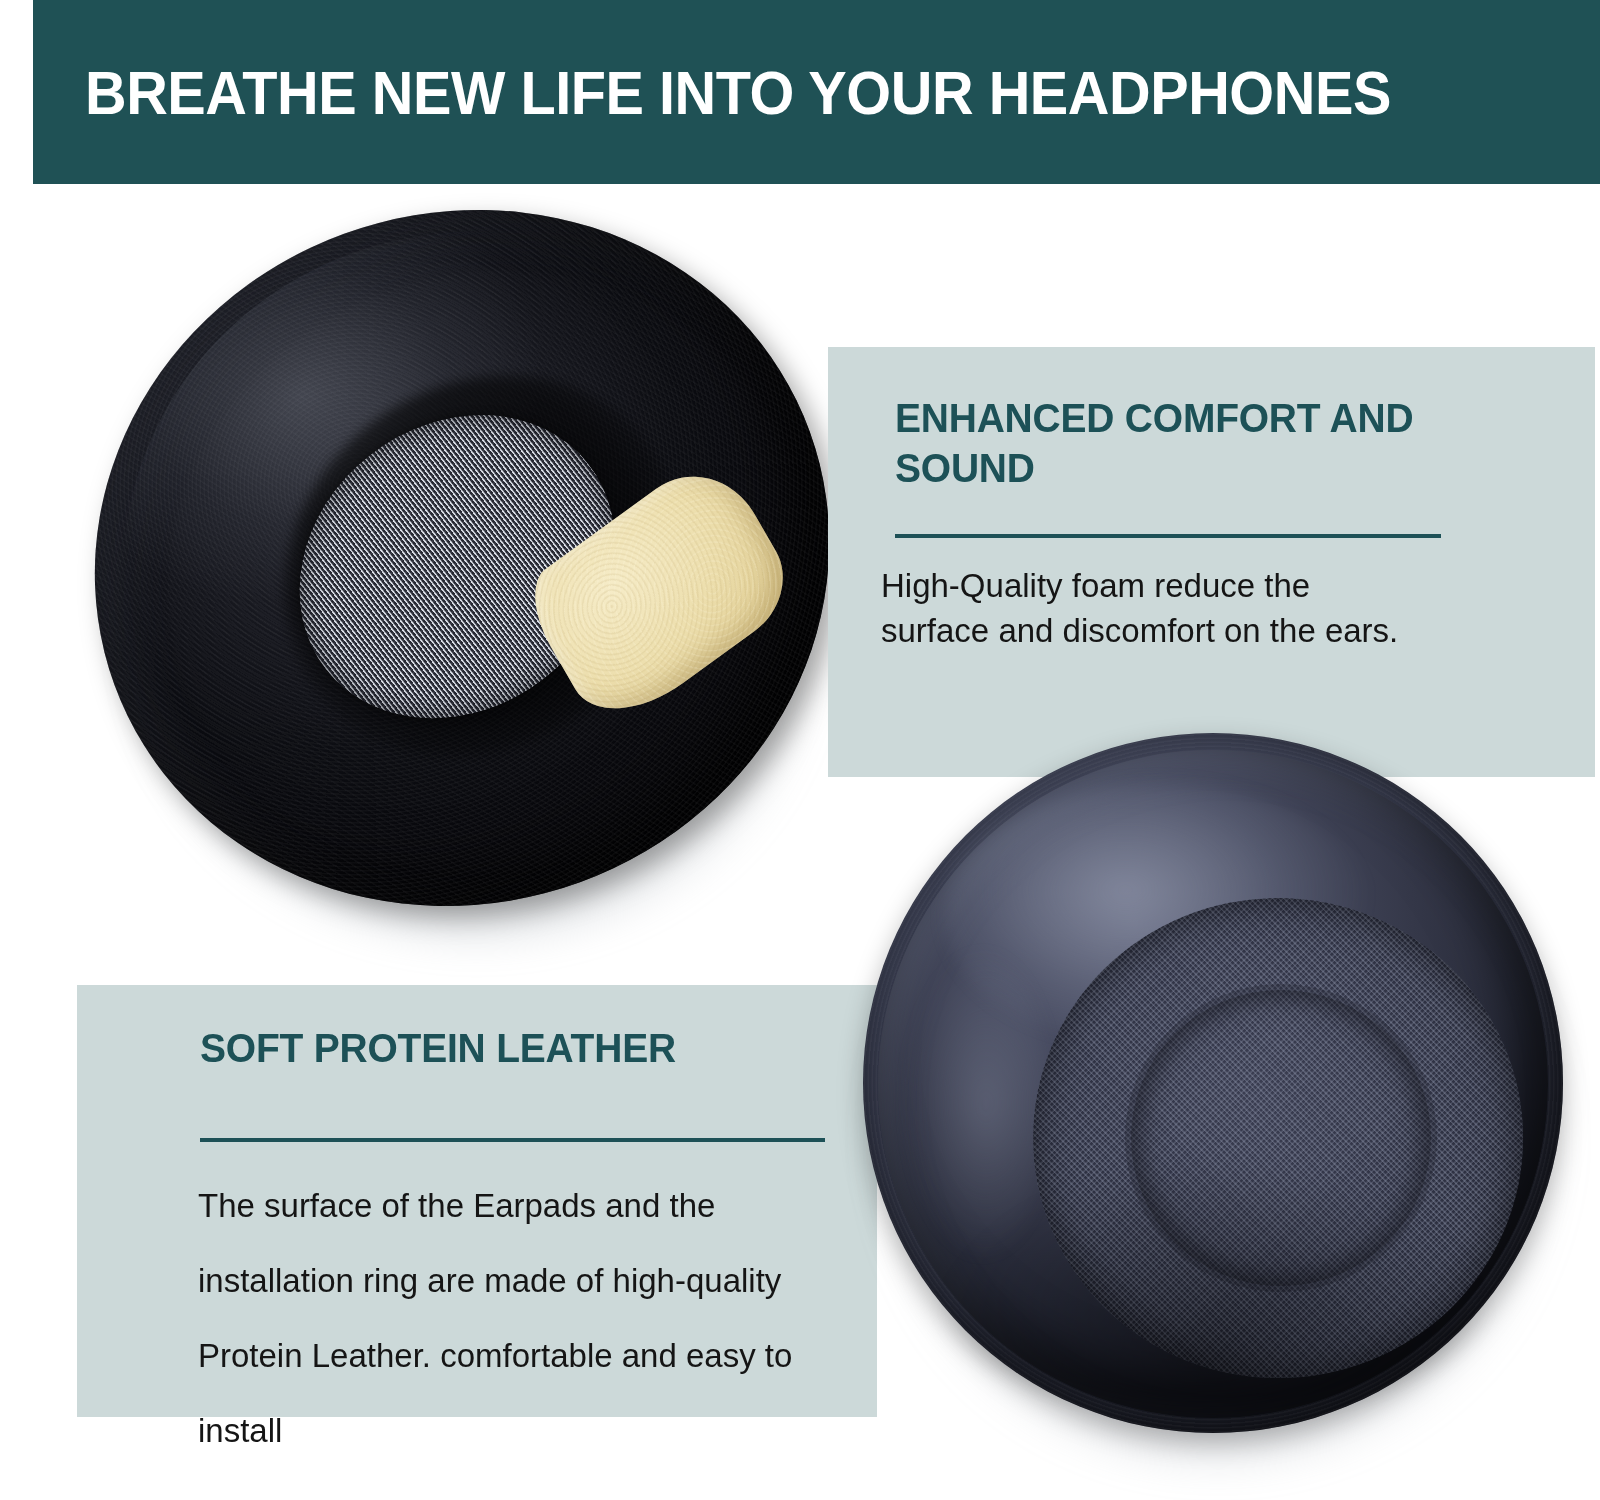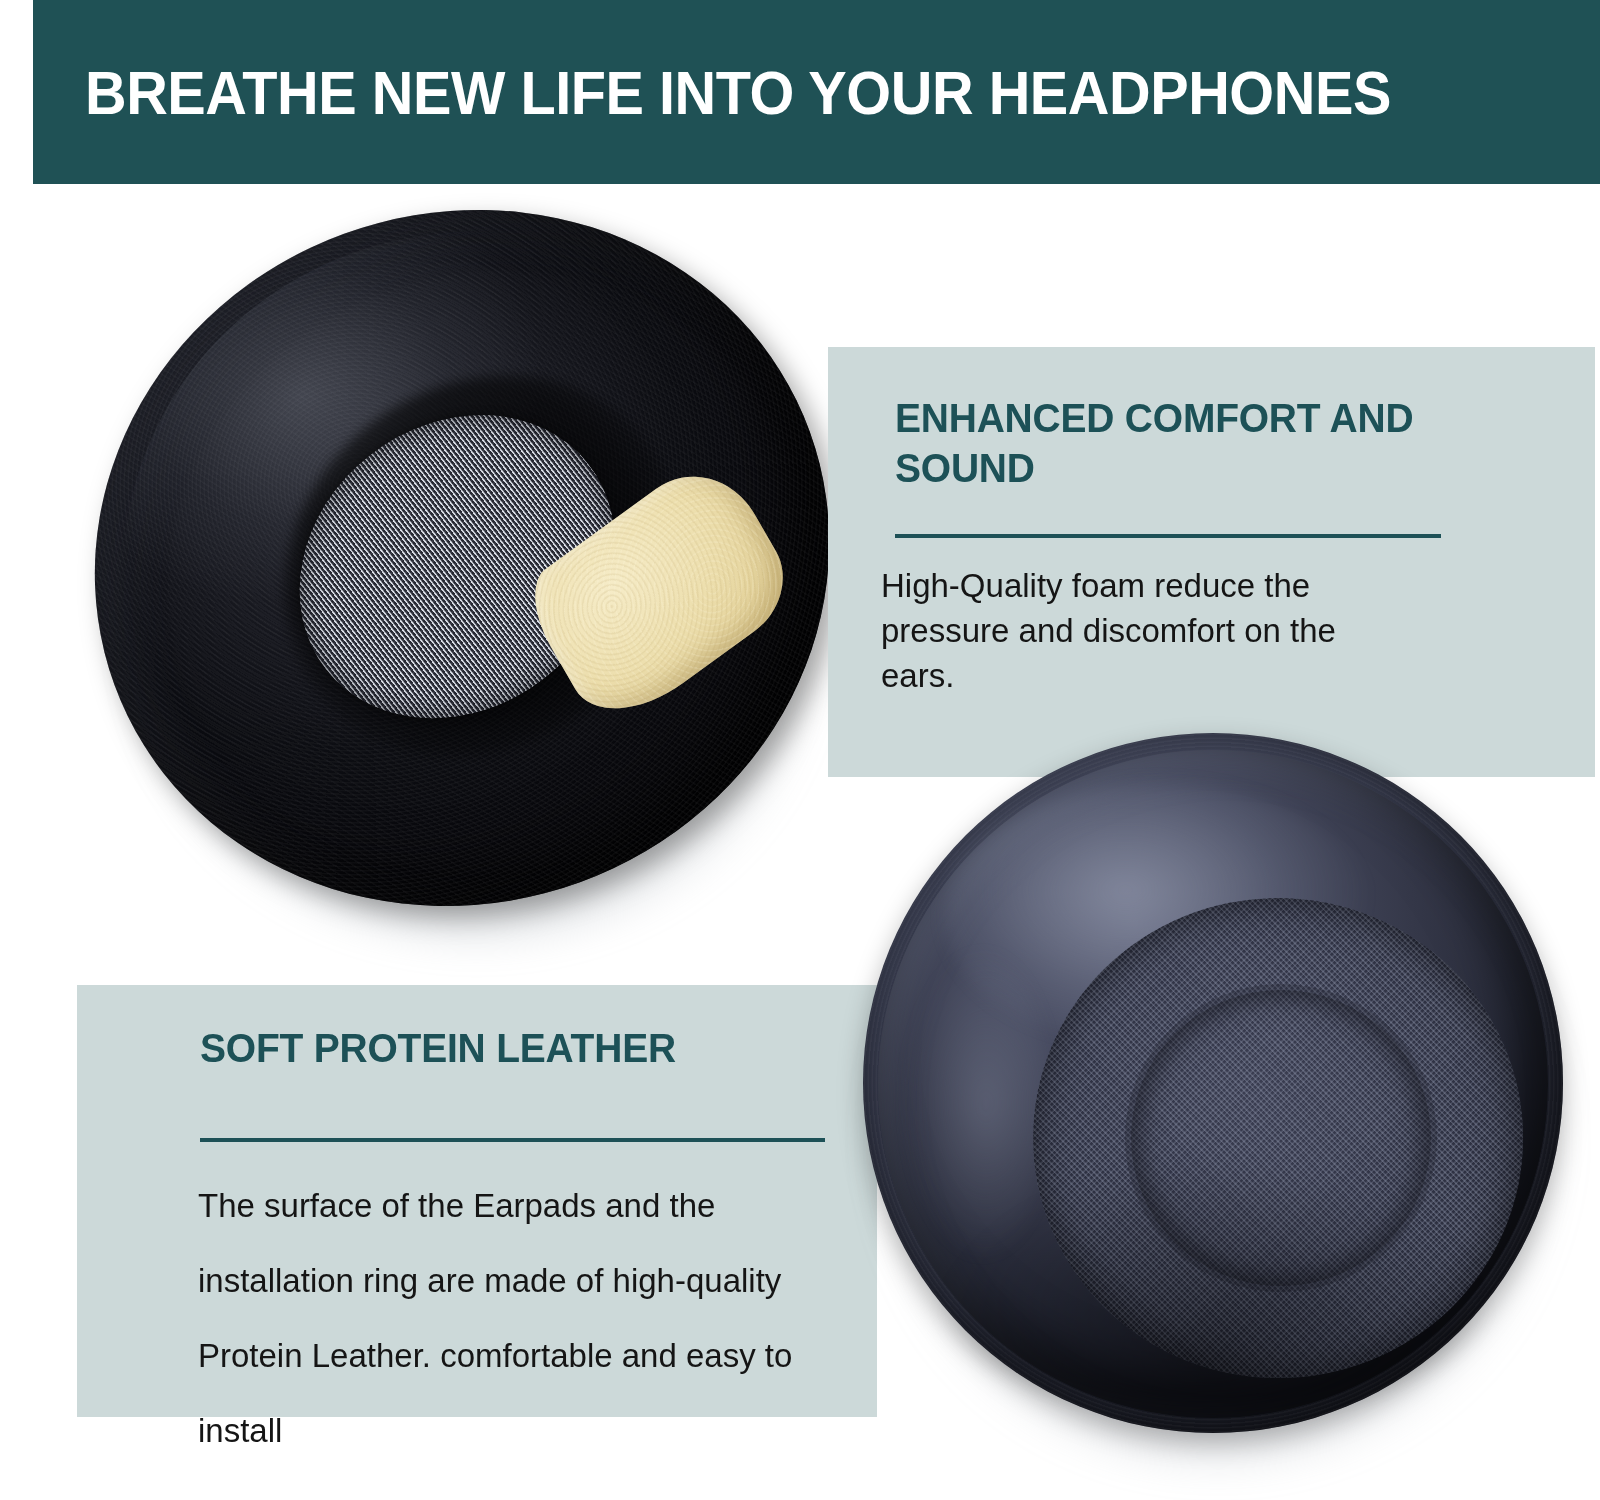--- a/index.html
+++ b/index.html
@@ -433,21 +433,21 @@
       <div class="pad1-mesh"></div>
       <div class="pad1-foam">
         <div class="pad1-foam-tex"></div>
       </div>
     </div>
   </div>
 
   <div class="panel" id="panel-comfort"></div>
   <div class="panel-heading" id="comfort-heading">ENHANCED COMFORT AND SOUND</div>
   <div class="panel-rule" id="comfort-rule"></div>
-  <div class="panel-body" id="comfort-body">High-Quality foam reduce the pressure and discomfort on the ears.</div>
+  <div class="panel-body" id="comfort-body">High-Quality foam reduce the surface and discomfort on the ears.</div>
 
   <div class="panel" id="panel-leather"></div>
   <div class="panel-heading" id="leather-heading">SOFT PROTEIN LEATHER</div>
   <div class="panel-rule" id="leather-rule"></div>
   <div class="panel-body" id="leather-body">The surface of the Earpads and the installation ring are made of high-quality Protein Leather. comfortable and easy to install</div>
 
   <div id="photo-earpad-leather">
     <div class="pad2-shadow"></div>
     <div class="pad2-velour">
       <div class="pad2-velour-tex"></div>

